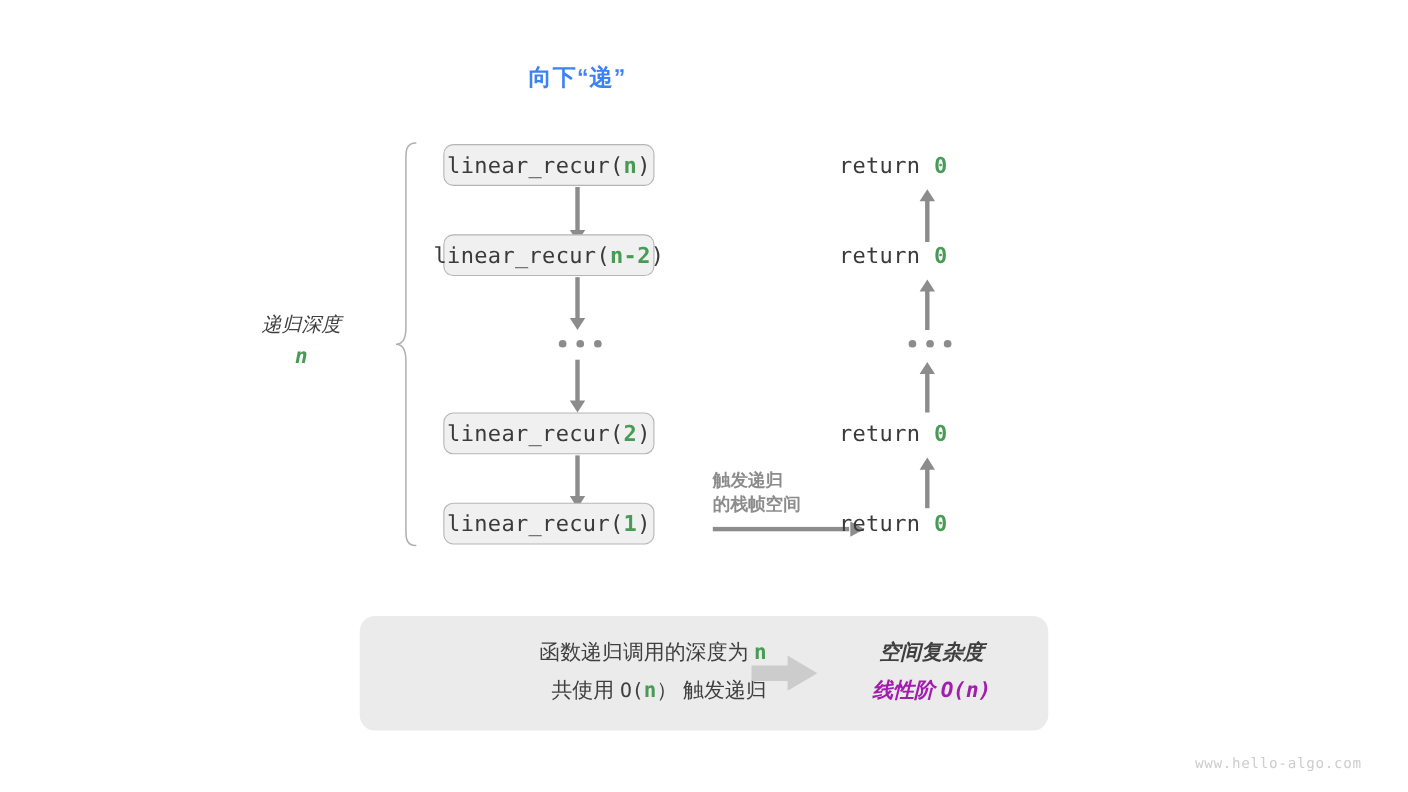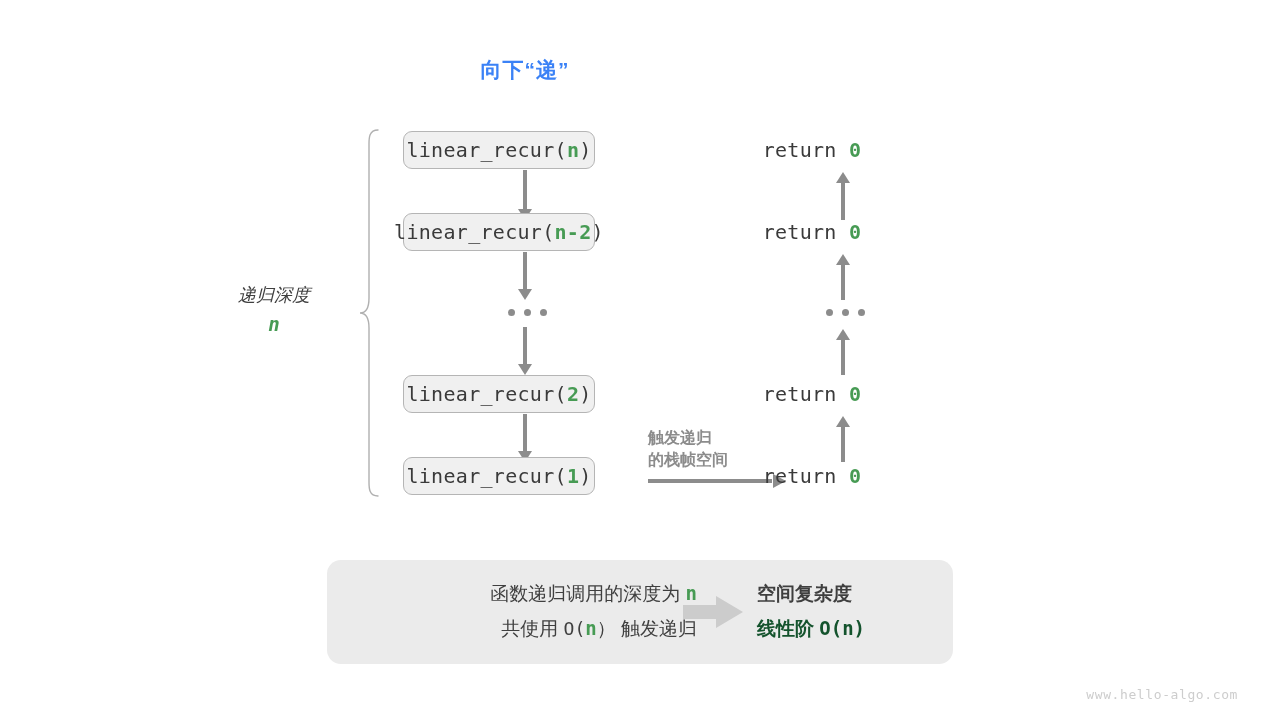--- a/index.html
+++ b/index.html
@@ -212,35 +212,36 @@
     left: 356px;
     top: 36px;
     width: 62px;
     height: 32px;
   }
   #summary-right {
     position: absolute;
     left: 430px;
     top: 16px;
     width: 180px;
-    text-align: left;
+    text-align: center;
     line-height: 1.85;
     white-space: nowrap;
+    font-style: italic;
   }
   #summary-right .title {
     display: block;
     font-size: 19px;
     font-weight: bold;
     color: #3f3f3f;
   }
   #summary-right .value {
     display: block;
     font-size: 19px;
     font-weight: bold;
-    color: #14532d;
+    color: #a21caf;
   }
   #summary-right .value .mono {
     font-family: "DejaVu Sans Mono", "Liberation Mono", monospace;
   }
 
   
   #watermark {
     position: absolute;
     right: 42px;
     bottom: 18px;

